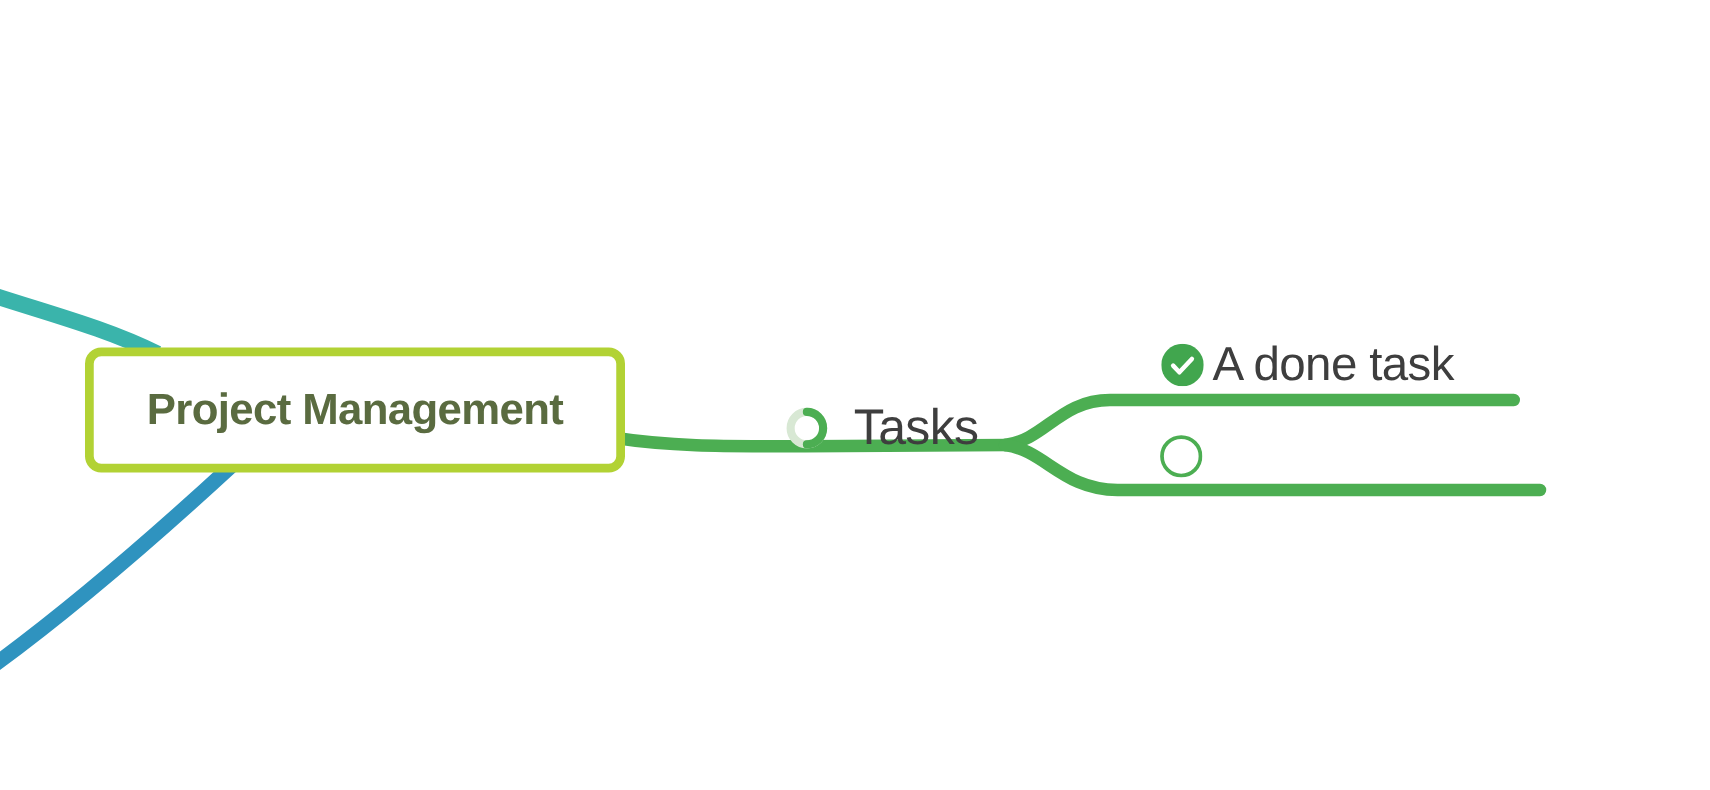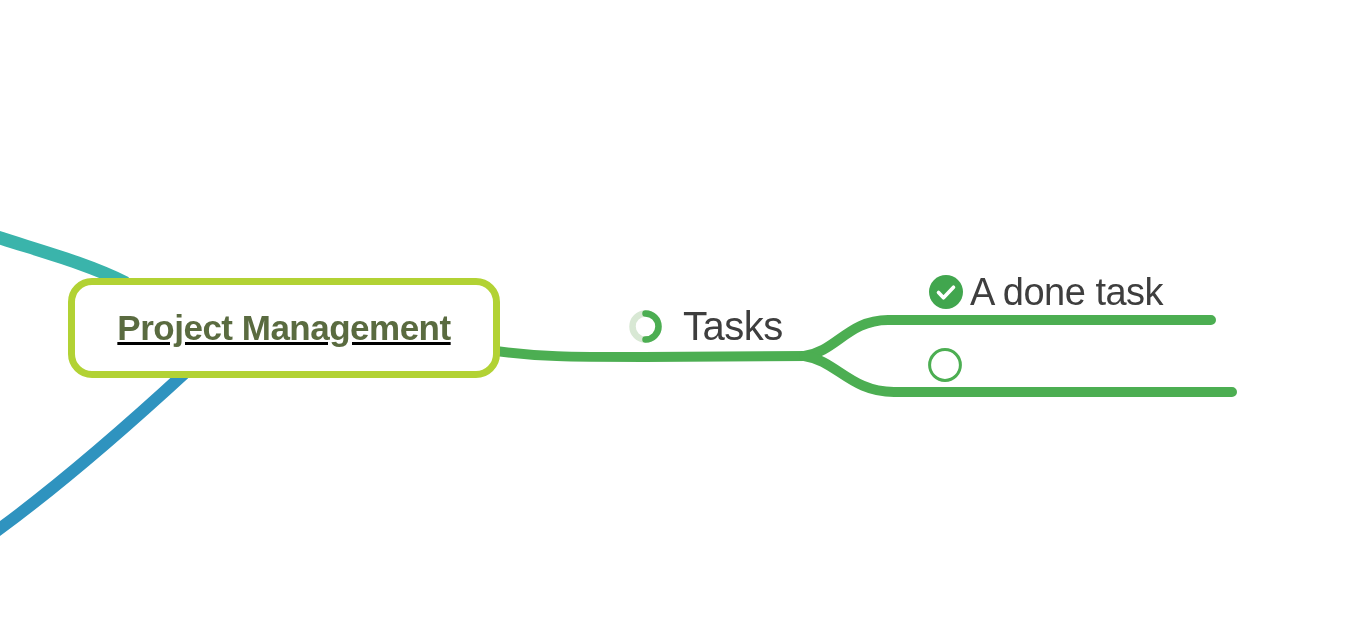--- a/index.html
+++ b/index.html
@@ -25,38 +25,37 @@
   
   .root-node {
     position: absolute;
     left: 68px;
     top: 278px;
     width: 432px;
     height: 100px;
     box-sizing: border-box;
     background: #ffffff;
     border: 7px solid #b2d234;
-    border-radius: 24px;
+    border-radius: 13px;
     display: flex;
     align-items: center;
     justify-content: center;
-    text-decoration: underline;
   }
   .root-node-label {
     font-size: 35px;
     font-weight: bold;
     letter-spacing: -0.5px;
     color: #5a6b40;
     white-space: nowrap;
   }
   
   .tasks-node {
     position: absolute;
     left: 628px;
-    top: 304px;
+    top: 320px;
     height: 44px;
     display: flex;
     align-items: center;
     gap: 20px;
   }
   .tasks-node-label {
     font-size: 40px;
     letter-spacing: -0.5px;
     color: #3e3e3e;
     white-space: nowrap;

